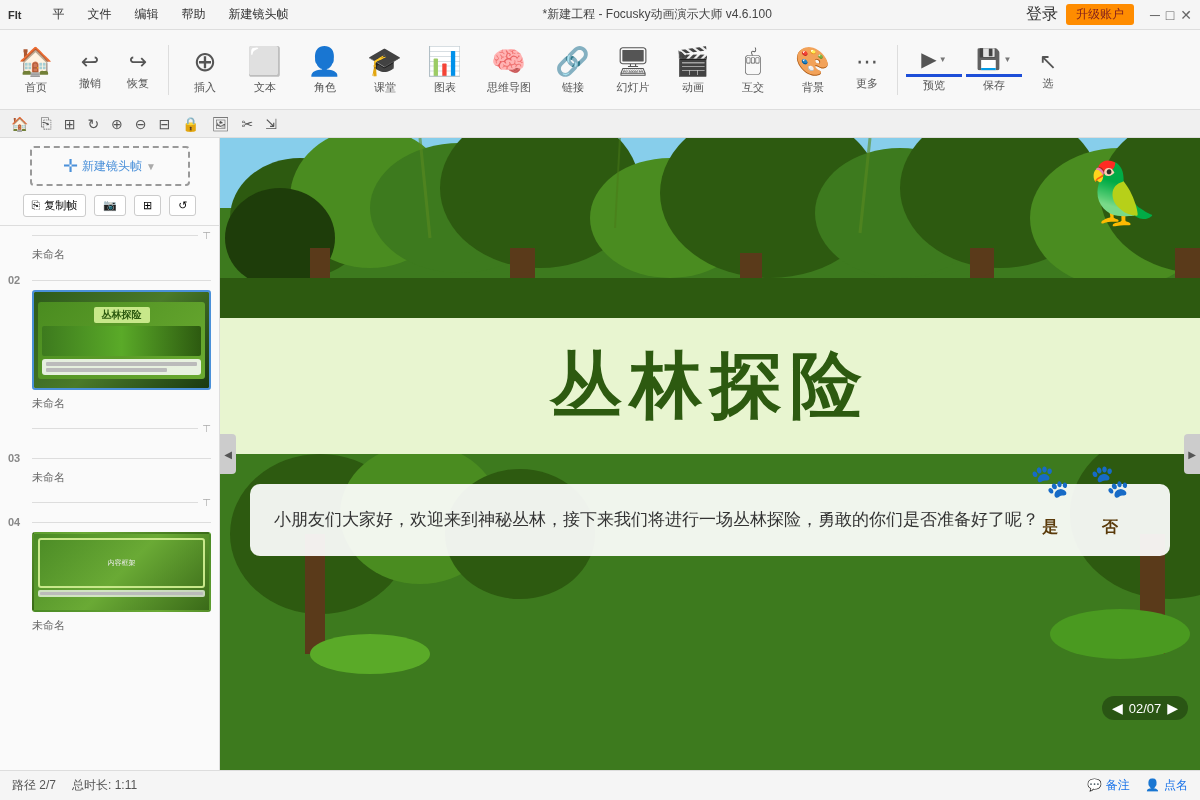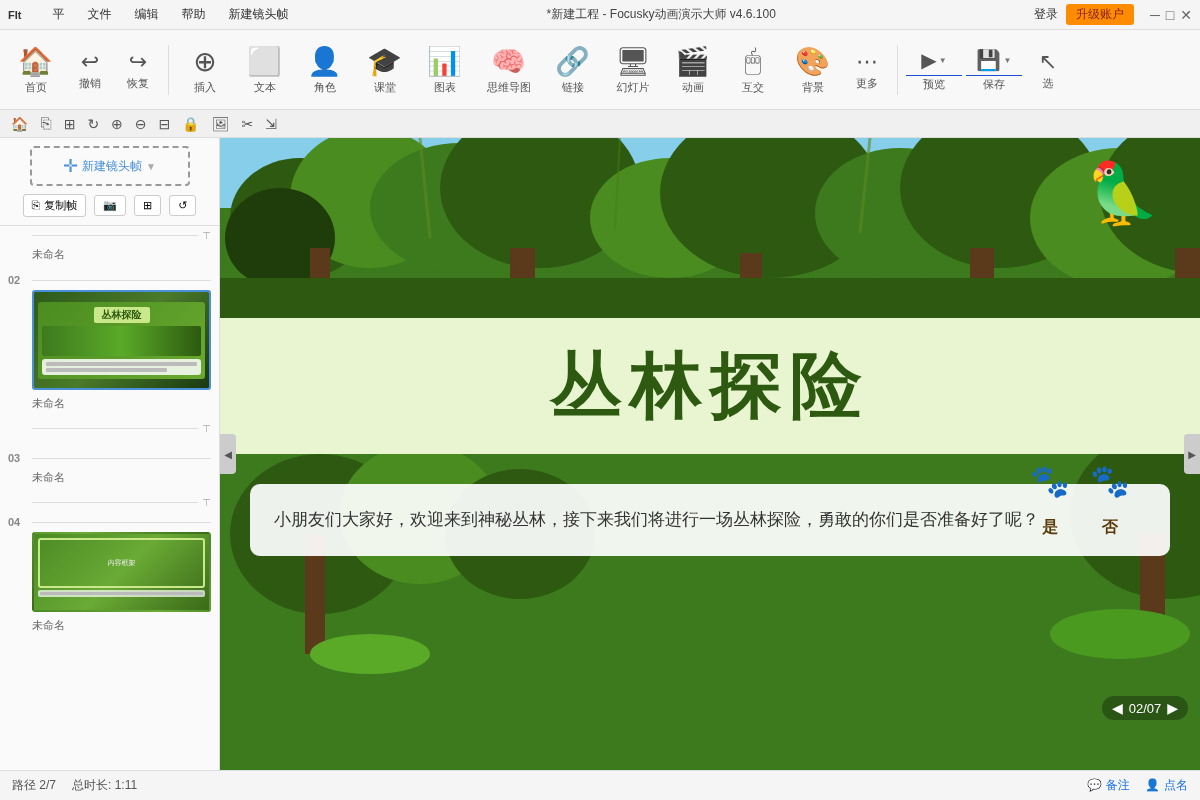--- a/index.html
+++ b/index.html
@@ -12,21 +12,21 @@
       display: flex;
       align-items: center;
       justify-content: space-between;
       padding: 0 8px;
       border-bottom: 1px solid #ddd;
       user-select: none;
     }
     .title-bar-left { display: flex; align-items: center; gap: 23px; color: #333; font-size: 12px; }
     .title-bar-center { font-size: 12px; color: #444; }
     .title-bar-right { display: flex; align-items: center; gap: 8px; }
-    .title-bar-right .login-btn { font-size: 12px; color: #333; cursor: pointer; }
+    .title-bar-right .login-btn { font-size: 16px; color: #333; cursor: pointer; }
     .title-bar-right .upgrade-btn { background: #ff8c00; color: #7f1d1d; border: none; border-radius: 3px; padding: 2px 10px; font-size: 12px; cursor: pointer; }
     .window-controls { display: flex; gap: 6px; margin-left: 8px; }
     .window-controls span { font-size: 14px; cursor: pointer; color: #666; }
 
     
     .toolbar {
       height: 80px;
       background: #f8f8f8;
       border-bottom: 1px solid #ddd;
       display: flex;
@@ -364,21 +364,21 @@
       border-radius: 3px 3px 0 0;
       gap: 2px;
     }
     .toolbar-split-bottom {
       display: flex;
       align-items: center;
       justify-content: center;
       cursor: pointer;
       padding: 1px 6px 2px;
       border-radius: 0 0 3px 3px;
-      border-top: 1px solid #1d4ed8;
+      border-top: 3px solid #1d4ed8;
     }
     .split-icon { font-size: 20px; color: #555; }
     .split-label { font-size: 11px; color: #555; }
     .split-arrow { font-size: 8px; color: #777; }
 
     .logo-area {
       display: flex;
       align-items: center;
       gap: 2px;
       margin-right: 8px;

